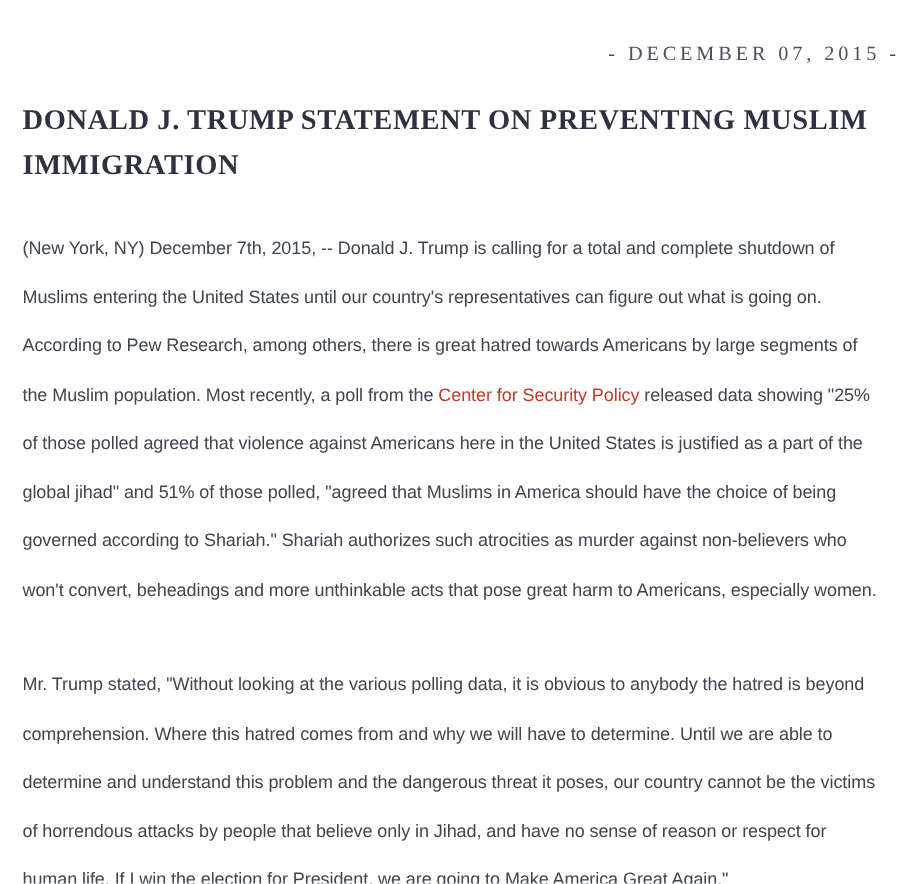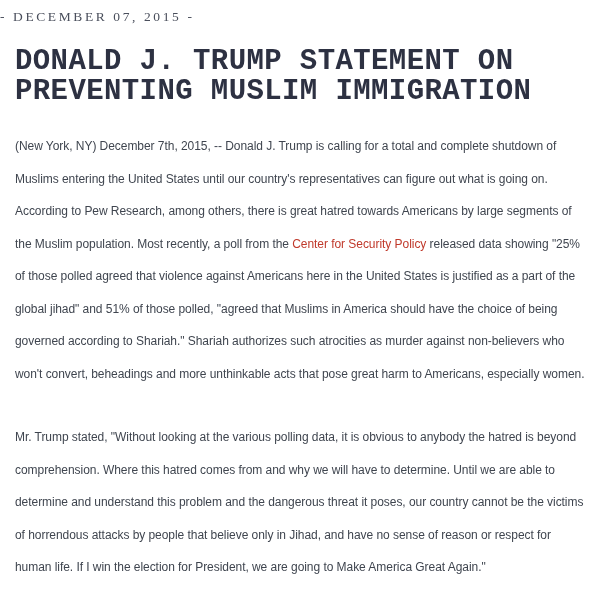--- a/index.html
+++ b/index.html
@@ -14,35 +14,35 @@
     overflow: hidden;
   }
   .page {
     width: 604px;
     height: 589px;
     box-sizing: border-box;
     padding: 0;
     position: relative;
   }
   .date-line {
-    text-align: left;
+    text-align: right;
     font-family: "Liberation Serif", "DejaVu Serif", serif;
     font-size: 13.5px;
     letter-spacing: 2.6px;
     color: #4a4f5c;
-    padding-top: 9px;
+    padding-top: 28px;
     padding-right: 4px;
     white-space: nowrap;
   }
   .headline {
     margin: 22px 0 0 0;
     padding: 0 14px 0 15px;
-    font-family: Liberation Mono, monospace;
+    font-family: Liberation Serif, serif;
     font-weight: bold;
-    font-size: 29px;
+    font-size: 19px;
     line-height: 30px;
     letter-spacing: 0.4px;
     color: #2d3142;
     text-transform: uppercase;
   }
   .body-wrap {
     padding: 0 18px 0 15px;
     margin-top: 23px;
   }
   .para {

